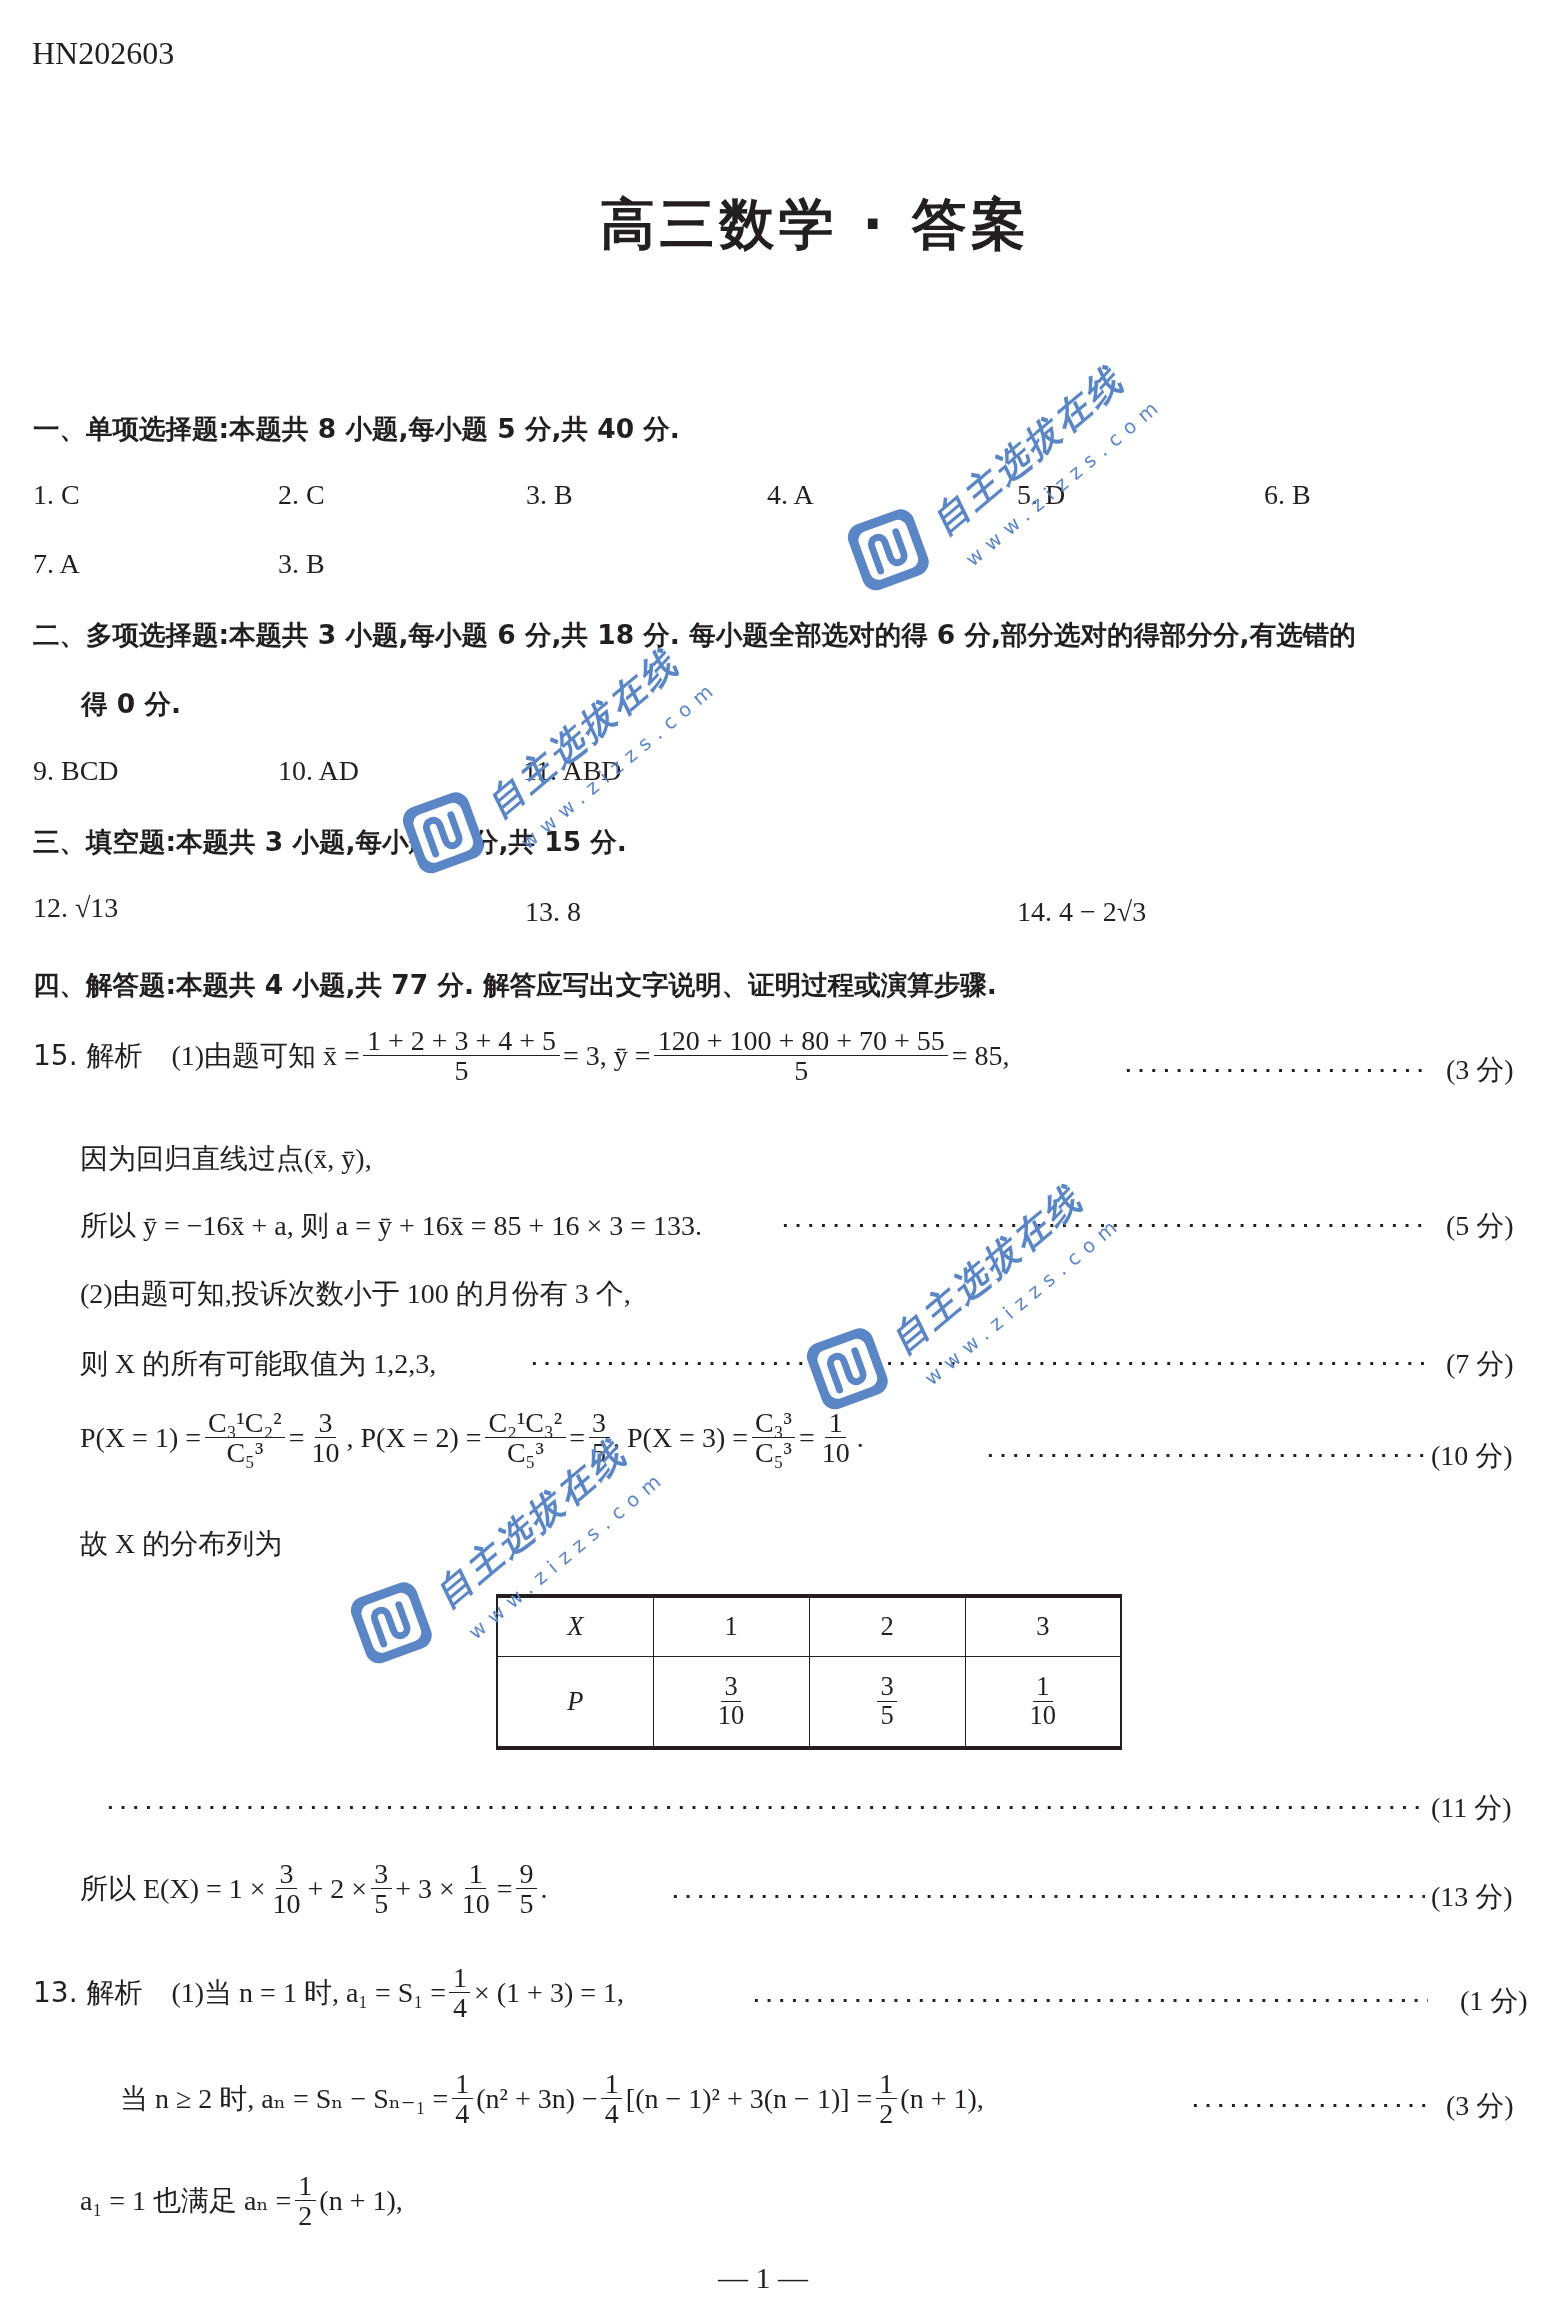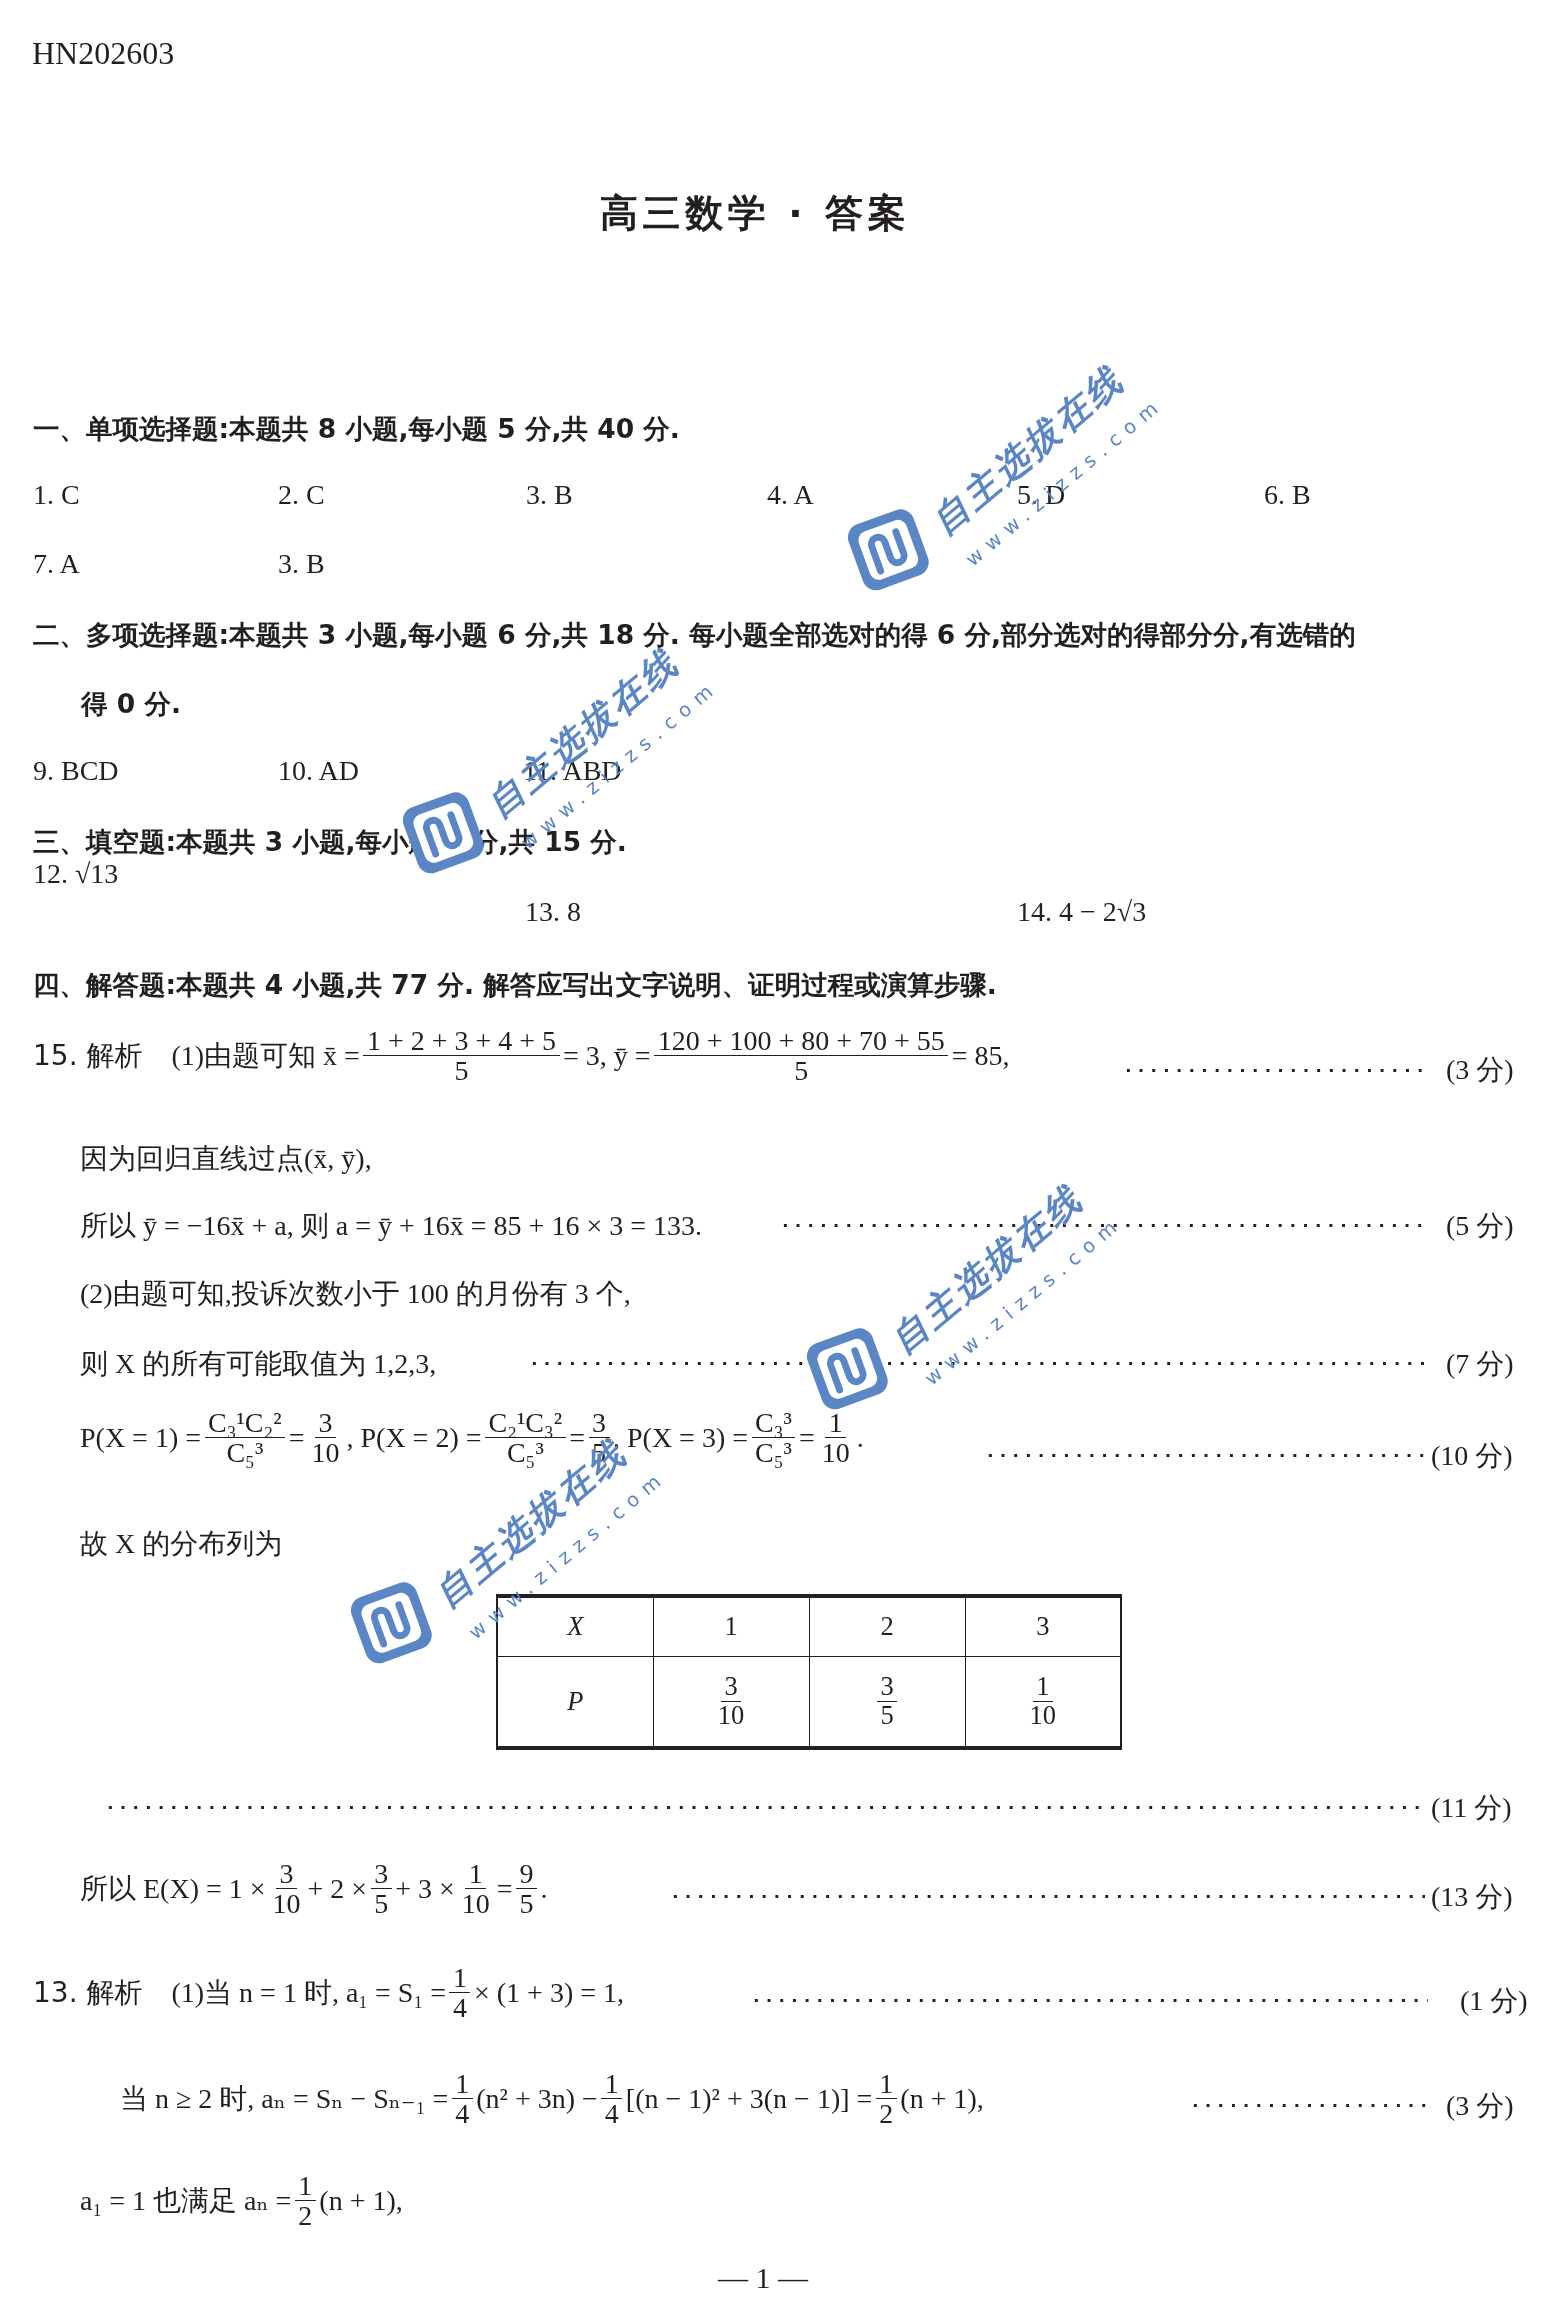--- a/index.html
+++ b/index.html
@@ -1,20 +1,20 @@
 <!DOCTYPE html>
 <html style="font-size:9.2px"><head>
 <meta charset="utf-8">
 <style>
   html,body{margin:0;padding:0;background:#fff;}
   body{width:1563px;height:2319px;position:relative;overflow:hidden;
     font-family:"Liberation Serif","DejaVu Serif",serif;color:#231f20;}
   .abs{position:absolute;white-space:nowrap;}
   .hdr{font-size:32px;}
-  .title{font-family:"DejaVu Sans",sans-serif;font-size:38px;letter-spacing:4.6px;font-weight:bold;}
+  .title{font-family:"DejaVu Sans",sans-serif;font-size:55px;letter-spacing:4.6px;font-weight:bold;}
   .sec{font-family:"DejaVu Sans",sans-serif;font-size:26.5px;font-weight:bold;}
   .txt{font-size:28px;}
   .cn{font-family:"DejaVu Sans",sans-serif;}
   i.v{font-style:italic;}
   .frac{display:inline-flex;flex-direction:column;align-items:center;vertical-align:middle;margin:0 3.5px;line-height:1.05;}
   .frac .num{border-bottom:1.7px solid #231f20;padding:0 3.5px;}
   .frac .den{padding:0 3.5px;}
   .dots{position:absolute;height:4.6px;
     background-image:radial-gradient(circle,#231f20 1.5px,transparent 1.7px);
     background-size:12.7px 4.6px;background-repeat:repeat-x;}
@@ -44,21 +44,21 @@
 <div class="abs txt" style="left:33px;top:548px;">7. A</div>
 <div class="abs txt" style="left:278px;top:548px;">3. B</div>
 
 <div class="abs sec" style="left:33px;top:617px;">二、多项选择题:本题共 3 小题,每小题 6 分,共 18 分. 每小题全部选对的得 6 分,部分选对的得部分分,有选错的</div>
 <div class="abs sec" style="left:81px;top:686px;">得 0 分.</div>
 <div class="abs txt" style="left:33px;top:755px;">9. BCD</div>
 <div class="abs txt" style="left:278px;top:755px;">10. AD</div>
 <div class="abs txt" style="left:523px;top:755px;">11. ABD</div>
 
 <div class="abs sec" style="left:33px;top:824px;">三、填空题:本题共 3 小题,每小题 5 分,共 15 分.</div>
-<div class="abs txt" style="left:33px;top:858px;">12. √13</div>
+<div class="abs txt" style="left:33px;top:892px;">12. √13</div>
 <div class="abs txt" style="left:525px;top:896px;">13. 8</div>
 <div class="abs txt" style="left:1017px;top:896px;">14. 4 − 2√3</div>
 
 <div class="abs sec" style="left:33px;top:967px;">四、解答题:本题共 4 小题,共 77 分. 解答应写出文字说明、证明过程或演算步骤.</div>
 
 <div class="abs txt" style="left:33px;top:1026px;display:flex;align-items:center;">
   <span class="cn" style="margin-right:29px;">15. 解析</span>
   <span>(1)由题可知 x̄ =</span>
   <span class="frac">
       <span class="num">1 + 2 + 3 + 4 + 5</span>

